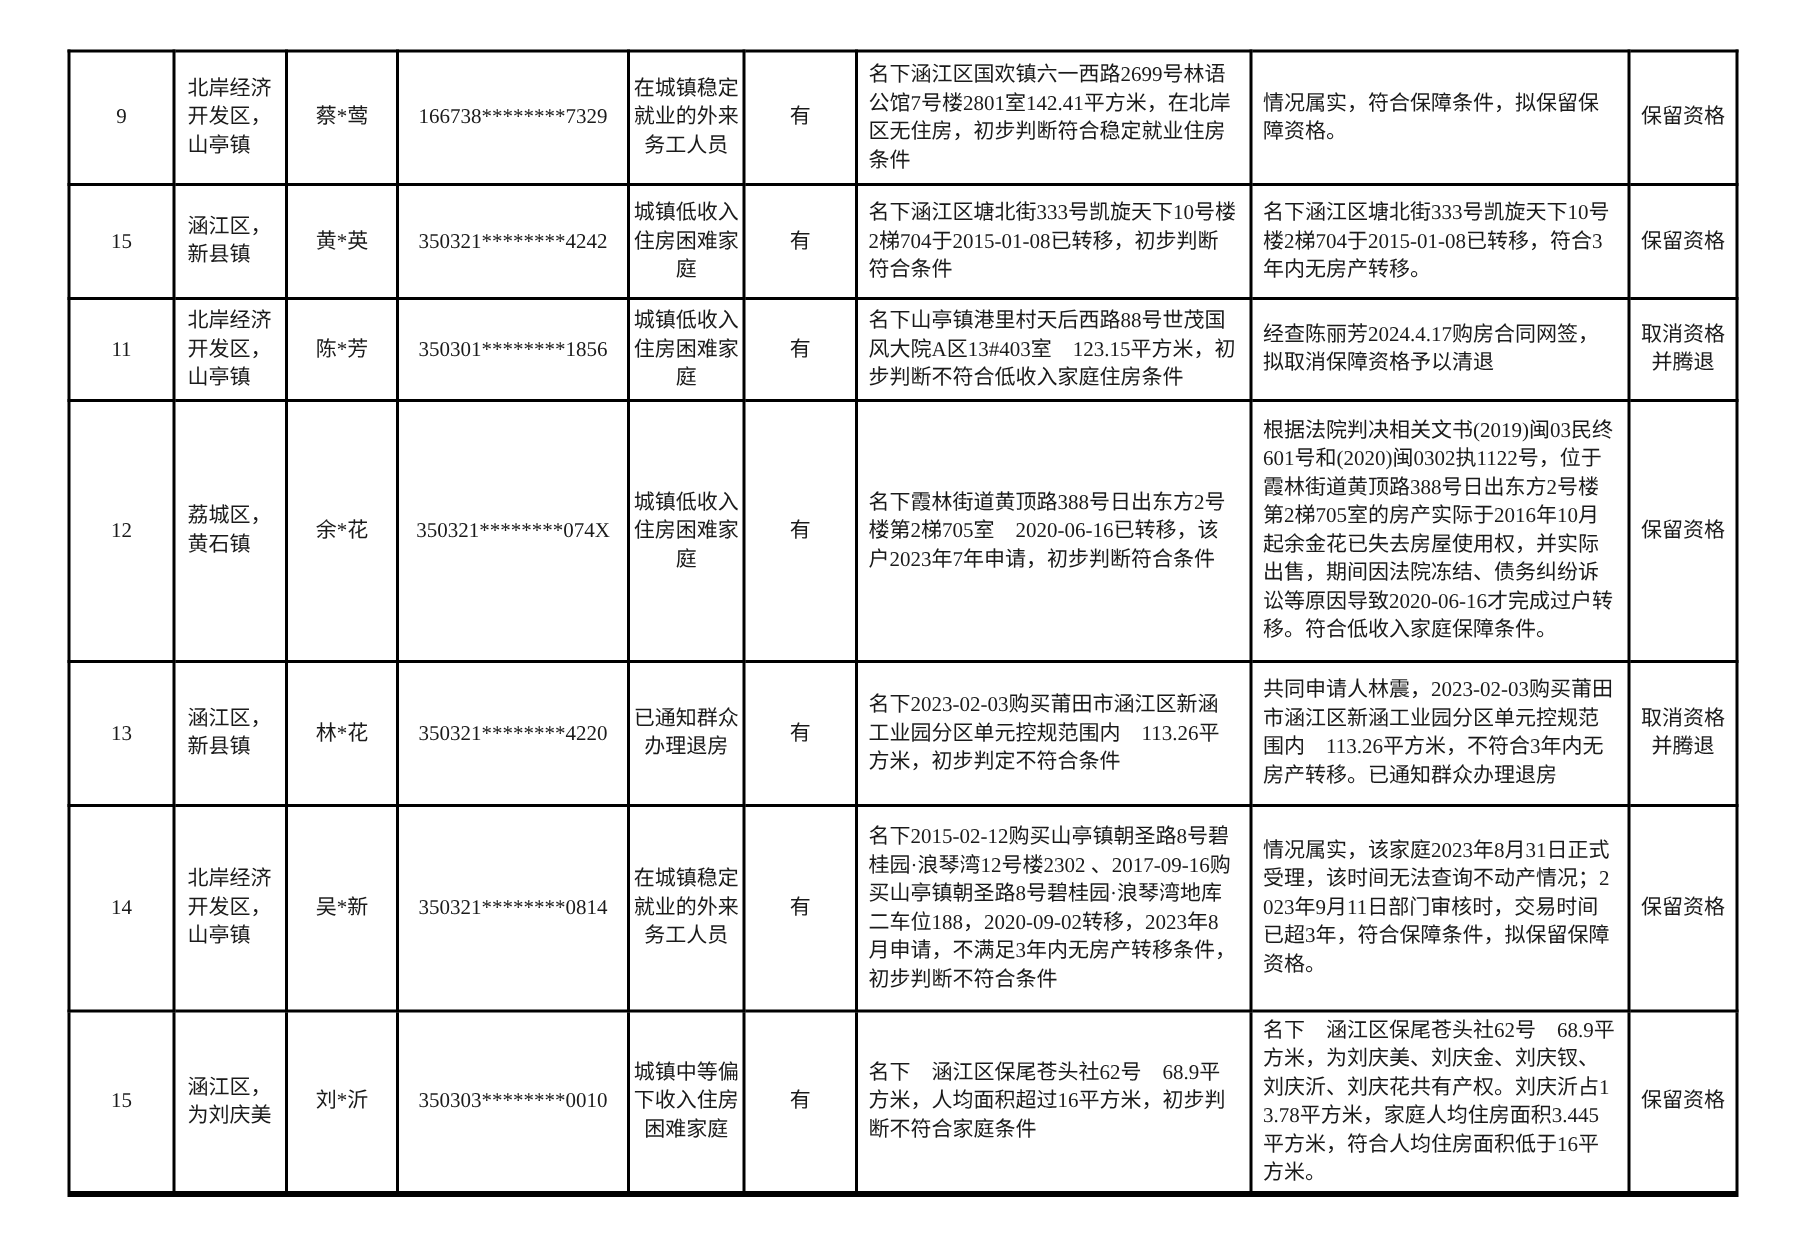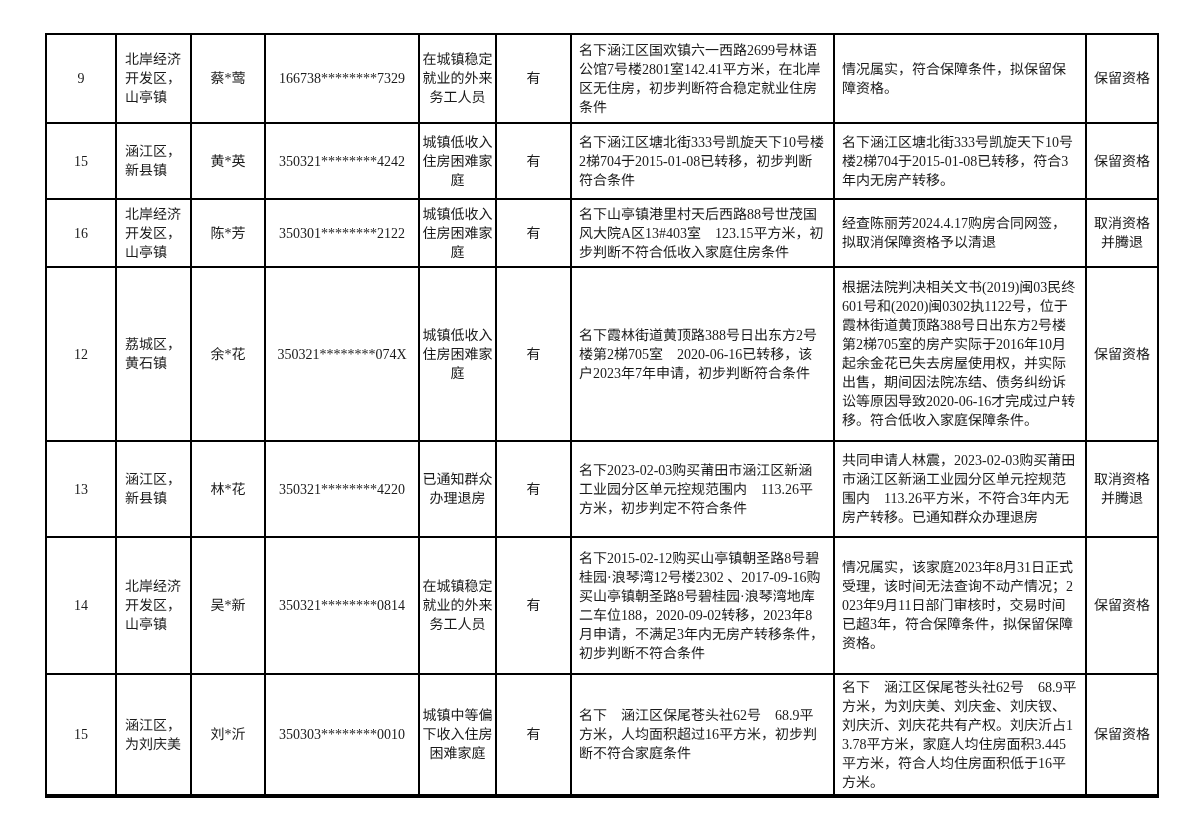--- a/index.html
+++ b/index.html
@@ -86,24 +86,24 @@
     <td class="area">涵江区，新县镇</td>
     <td class="c">黄*英</td>
     <td class="c">350321********4242</td>
     <td class="cat">城镇低收入住房困难家庭</td>
     <td class="c">有</td>
     <td class="l">名下涵江区塘北街333号凯旋天下10号楼2梯704于2015-01-08已转移，初步判断符合条件</td>
     <td class="l">名下涵江区塘北街333号凯旋天下10号楼2梯704于2015-01-08已转移，符合3年内无房产转移。</td>
     <td class="res">保留资格</td>
   </tr>
         <tr>
-    <td class="c">16</td>
+    <td class="c">11</td>
     <td class="area">北岸经济开发区，山亭镇</td>
     <td class="c">陈*芳</td>
-    <td class="c">350301********2122</td>
+    <td class="c">350301********1856</td>
     <td class="cat">城镇低收入住房困难家庭</td>
     <td class="c">有</td>
     <td class="l">名下山亭镇港里村天后西路88号世茂国风大院A区13#403室　123.15平方米，初步判断不符合低收入家庭住房条件</td>
     <td class="l">经查陈丽芳2024.4.17购房合同网签，拟取消保障资格予以清退</td>
     <td class="res">取消资格并腾退</td>
   </tr>
         <tr>
     <td class="c">12</td>
     <td class="area">荔城区，黄石镇</td>
     <td class="c">余*花</td>

